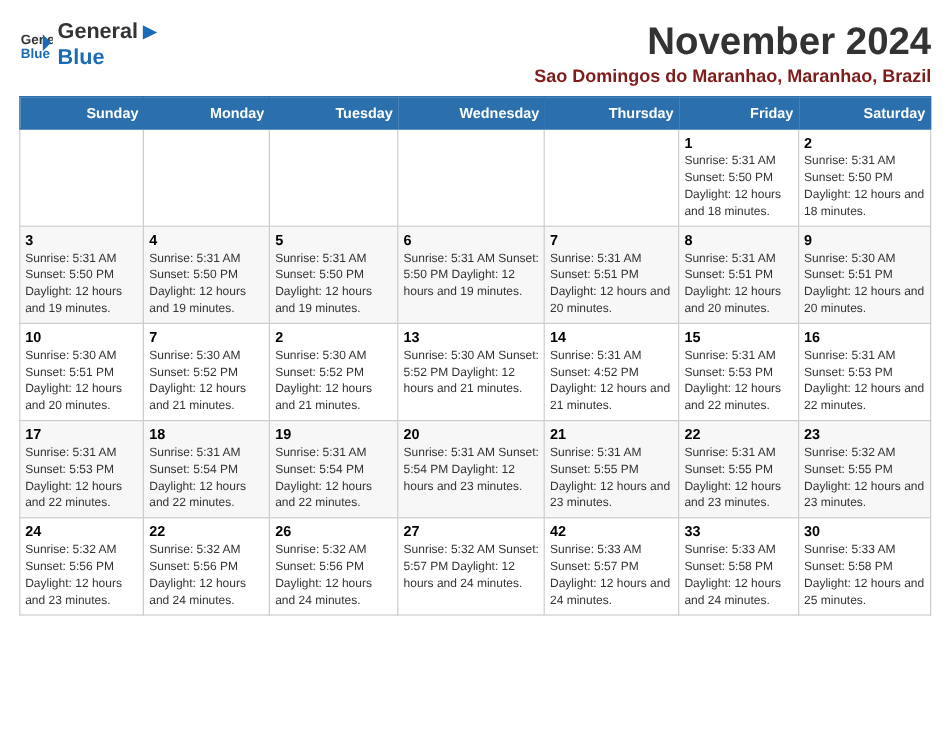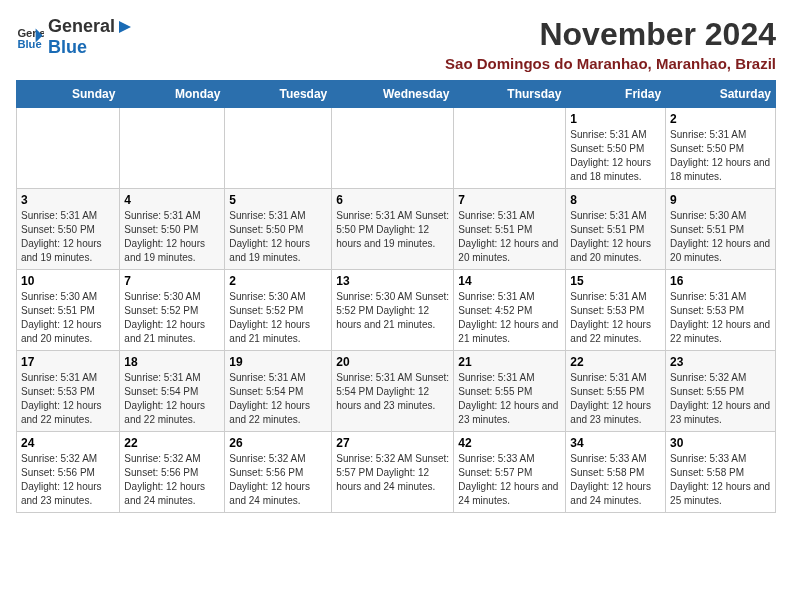--- a/index.html
+++ b/index.html
@@ -332,21 +332,21 @@
 and 24 minutes.</div>
         </td>
         <td>
           <span class="day-num">42</span>
           <div class="day-info">Sunrise: 5:33 AM
 Sunset: 5:57 PM
 Daylight: 12 hours
 and 24 minutes.</div>
         </td>
         <td>
-          <span class="day-num">34</span>
+          <span class="day-num">33</span>
           <div class="day-info">Sunrise: 5:33 AM
 Sunset: 5:58 PM
 Daylight: 12 hours
 and 24 minutes.</div>
         </td>
         <td>
           <span class="day-num">30</span>
           <div class="day-info">Sunrise: 5:33 AM
 Sunset: 5:58 PM
 Daylight: 12 hours

